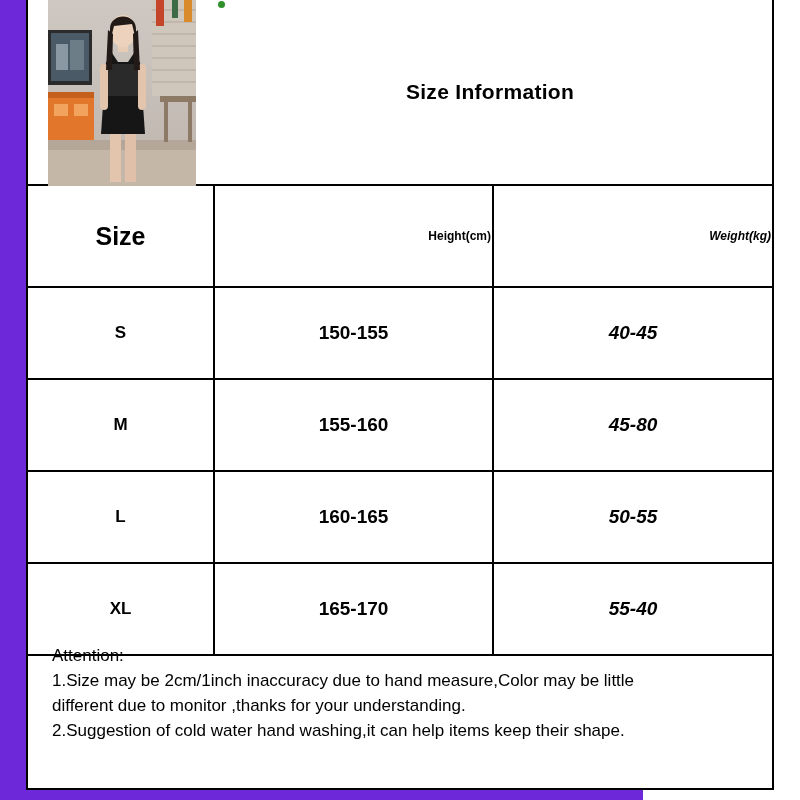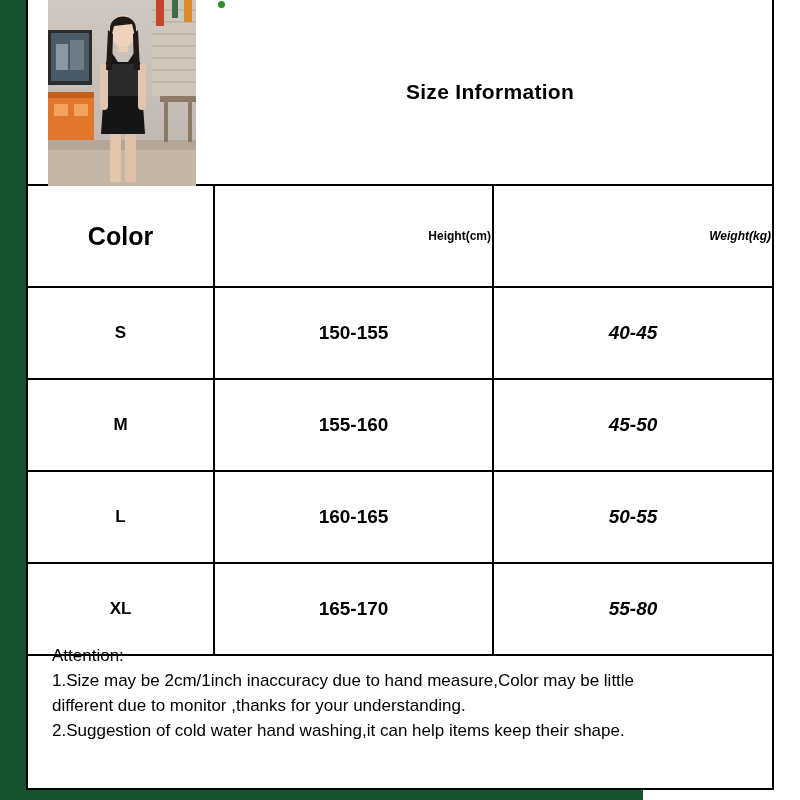--- a/index.html
+++ b/index.html
@@ -11,21 +11,21 @@
     width: 800px;
     height: 800px;
     font-family: "Liberation Sans", sans-serif;
     color: #000000;
     overflow: hidden;
   }
   .page {
     position: relative;
     width: 643px;
     height: 800px;
-    background: #14532d;
+    background: #6d28d9;
     box-sizing: border-box;
   }
   .sheet {
     position: absolute;
     left: 26px;
     top: 0px;
     width: 748px;
     height: 790px;
     border: 2px solid #000000;
     border-top: none;
@@ -217,43 +217,43 @@
     </div>
 
     <table class="size-table">
       <colgroup>
           <col class="c1">
           <col class="c2">
           <col class="c3">
         </colgroup>
       <tbody>
         <tr class="head-row">
-          <td class="col-size">Color</td>
+          <td class="col-size">Size</td>
           <td class="col-val">Height(cm)</td>
           <td class="col-val">Weight(kg)</td>
         </tr>
         <tr class="data-row">
           <td class="col-size">S</td>
           <td class="col-val">150-155</td>
           <td class="col-val">40-45</td>
         </tr>
         <tr class="data-row">
           <td class="col-size">M</td>
           <td class="col-val">155-160</td>
-          <td class="col-val">45-50</td>
+          <td class="col-val">45-80</td>
         </tr>
         <tr class="data-row">
           <td class="col-size">L</td>
           <td class="col-val">160-165</td>
           <td class="col-val">50-55</td>
         </tr>
         <tr class="data-row">
           <td class="col-size">XL</td>
           <td class="col-val">165-170</td>
-          <td class="col-val">55-80</td>
+          <td class="col-val">55-40</td>
         </tr>
       </tbody>
     </table>
 
     <div class="attention">
       <div class="line first">Attention:</div>
       <div class="line">1.Size may be 2cm/1inch inaccuracy due to hand measure,Color may be little</div>
       <div class="line">different due to monitor ,thanks for your understanding.</div>
       <div class="line">2.Suggestion of cold water hand washing,it can help items keep their shape.</div>
     </div>

